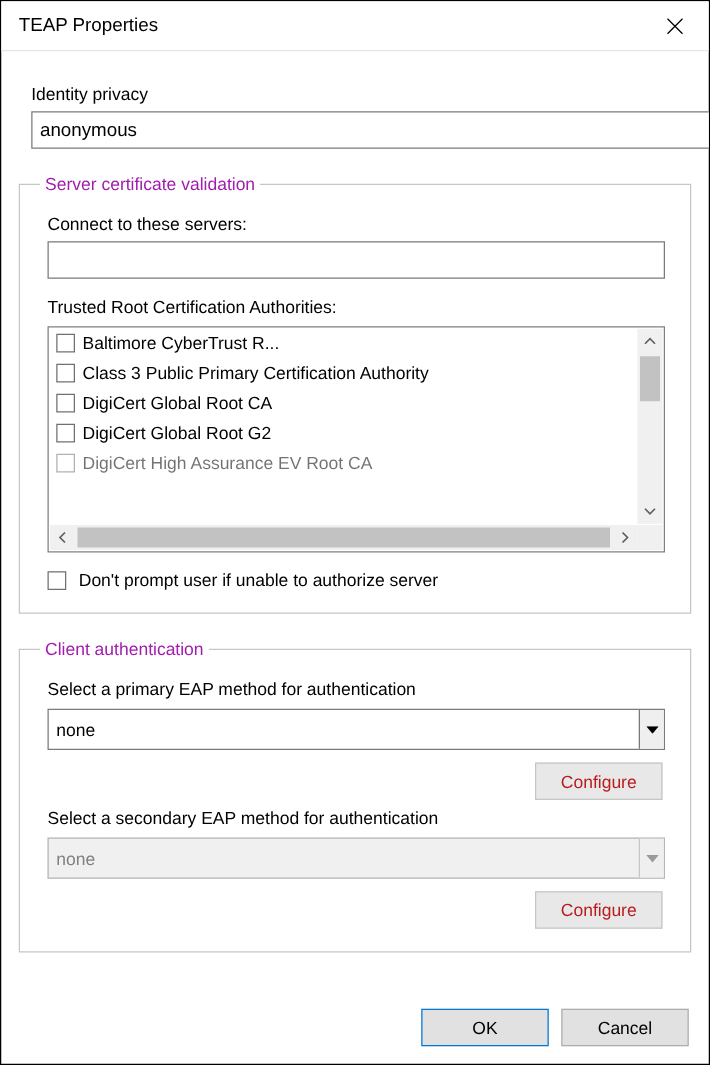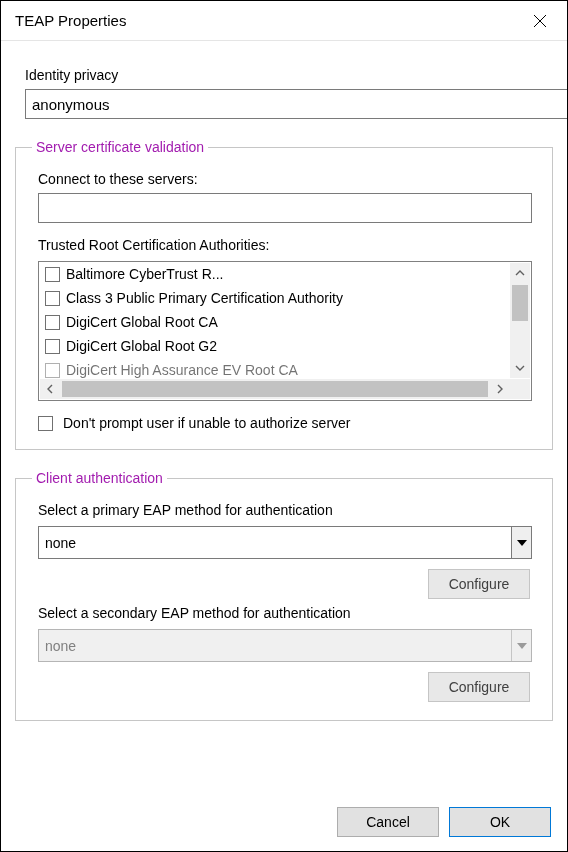--- a/index.html
+++ b/index.html
@@ -70,21 +70,21 @@
       height: 30px;
       margin-left: 12px;
       border: 1px solid #7a7a7a;
       padding: 4px 6px;
       font-family: inherit;
       font-size: 14px;
     }
     .listbox {
       border: 1px solid #808080;
       width: 494px;
-      height: 140px;
+      height: 181px;
       margin: 8px 0 0 12px;
       position: relative;
       overflow: hidden;
       background: #fff;
     }
     .listbox-items {
       position: absolute;
       top: 0; left: 0;
       right: 22px;
       bottom: 22px;
@@ -211,21 +211,21 @@
       min-width: 102px;
       height: 30px;
       border: 1px solid #adadad;
       background: #e1e1e1;
       font: inherit;
       font-size: 14px;
       padding: 0 14px;
       cursor: default;
     }
     .btn:disabled, .btn.disabled {
-      color: #404040;
+      color: #b91c1c;
       border-color: #c5c5c5;
       background: #e8e8e8;
     }
     .bottom-buttons {
       position: absolute;
       bottom: 14px;
       right: 16px;
       display: flex;
       gap: 10px;
     }
@@ -343,15 +343,15 @@
       </span>
     </div>
     <div class="cfg-row">
       <button class="btn disabled" disabled="">Configure</button>
     </div>
   </fieldset>
 
 </div>
 
 <div class="bottom-buttons">
+  <button class="btn ok">OK</button>
   <button class="btn">Cancel</button>
-  <button class="btn ok">OK</button>
 </div>
 
 </body></html>

